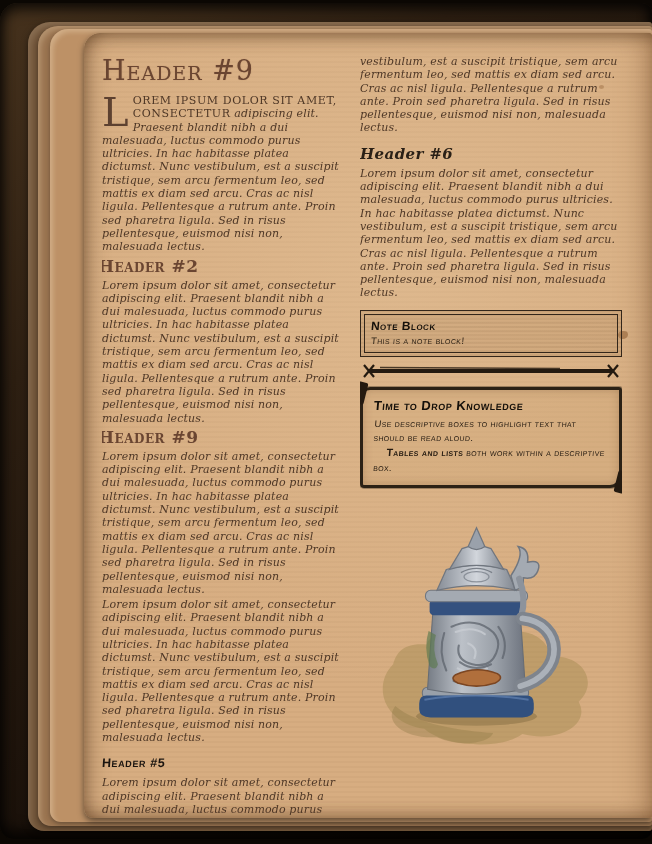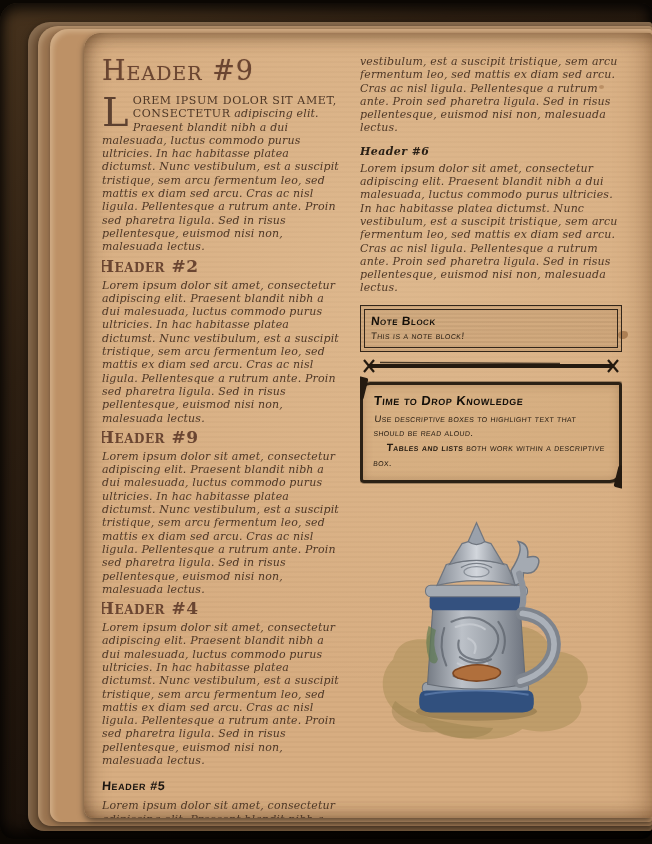--- a/index.html
+++ b/index.html
@@ -52,21 +52,21 @@
     font-family:"DejaVu Serif", serif;font-variant:small-caps;
     font-size:17px;font-weight:700;color:#6a4531;margin:2px 0 3px -4px;letter-spacing:.5px;
   }
   .h-small{
     font-family:"Liberation Sans", sans-serif;font-variant:small-caps;
     font-size:12.5px;font-weight:700;color:#1b1510;margin:12px 0 6px 0;letter-spacing:.6px;
     transform:skewX(-4deg);transform-origin:left;
   }
   .h-hand{
     font-family:"DejaVu Serif", serif;font-style:italic;
-    font-size:11px;font-weight:700;color:#2a2016;margin:10px 0 4px 0;letter-spacing:.4px;
+    font-size:15px;font-weight:700;color:#2a2016;margin:10px 0 4px 0;letter-spacing:.4px;
   }
   p.body{
     font-family:"DejaVu Serif", serif;font-style:italic;
     font-size:11px;line-height:13.3px;color:#4e3726;margin:0 4px 2px 0;letter-spacing:.15px;
   }
   .dropcap{
     float:left;font-style:normal;font-size:40px;line-height:32px;
     padding:2px 4px 0 0;color:#5d4130;font-family:"DejaVu Serif", serif;
   }
   .lead{
@@ -140,21 +140,20 @@
       <h1 class="h-large">Header #9</h1>
       <p class="body"><span class="dropcap">L</span><span class="lead">orem ipsum dolor sit amet, consectetur</span>
         <span>adipiscing elit. Praesent blandit nibh a dui malesuada, luctus commodo purus ultricies. In hac habitasse platea dictumst. Nunc vestibulum, est a suscipit tristique, sem arcu fermentum leo, sed mattis ex diam sed arcu. Cras ac nisl ligula. Pellentesque a rutrum ante. Proin sed pharetra ligula. Sed in risus pellentesque, euismod nisi non, malesuada lectus.</span></p>
 
       <h2 class="h-med">Header #2</h2>
       <p class="body">Lorem ipsum dolor sit amet, consectetur adipiscing elit. Praesent blandit nibh a dui malesuada, luctus commodo purus ultricies. In hac habitasse platea dictumst. Nunc vestibulum, est a suscipit tristique, sem arcu fermentum leo, sed mattis ex diam sed arcu. Cras ac nisl ligula. Pellentesque a rutrum ante. Proin sed pharetra ligula. Sed in risus pellentesque, euismod nisi non, malesuada lectus.</p>
 
       <h2 class="h-med">Header #9</h2>
       <p class="body">Lorem ipsum dolor sit amet, consectetur adipiscing elit. Praesent blandit nibh a dui malesuada, luctus commodo purus ultricies. In hac habitasse platea dictumst. Nunc vestibulum, est a suscipit tristique, sem arcu fermentum leo, sed mattis ex diam sed arcu. Cras ac nisl ligula. Pellentesque a rutrum ante. Proin sed pharetra ligula. Sed in risus pellentesque, euismod nisi non, malesuada lectus.</p>
 
-      <h2 class="h-med">Header #4</h2>
       <p class="body">Lorem ipsum dolor sit amet, consectetur adipiscing elit. Praesent blandit nibh a dui malesuada, luctus commodo purus ultricies. In hac habitasse platea dictumst. Nunc vestibulum, est a suscipit tristique, sem arcu fermentum leo, sed mattis ex diam sed arcu. Cras ac nisl ligula. Pellentesque a rutrum ante. Proin sed pharetra ligula. Sed in risus pellentesque, euismod nisi non, malesuada lectus.</p>
 
       <h3 class="h-small">Header #5</h3>
       <p class="body">Lorem ipsum dolor sit amet, consectetur adipiscing elit. Praesent blandit nibh a dui malesuada, luctus commodo purus ultricies. In hac habitasse platea dictumst. Nunc</p>
     </div>
 
     <div class="col col-right">
       <p class="body">vestibulum, est a suscipit tristique, sem arcu fermentum leo, sed mattis ex diam sed arcu. Cras ac nisl ligula. Pellentesque a rutrum ante. Proin sed pharetra ligula. Sed in risus pellentesque, euismod nisi non, malesuada lectus.</p>
 
       <h3 class="h-hand">Header #6</h3>

